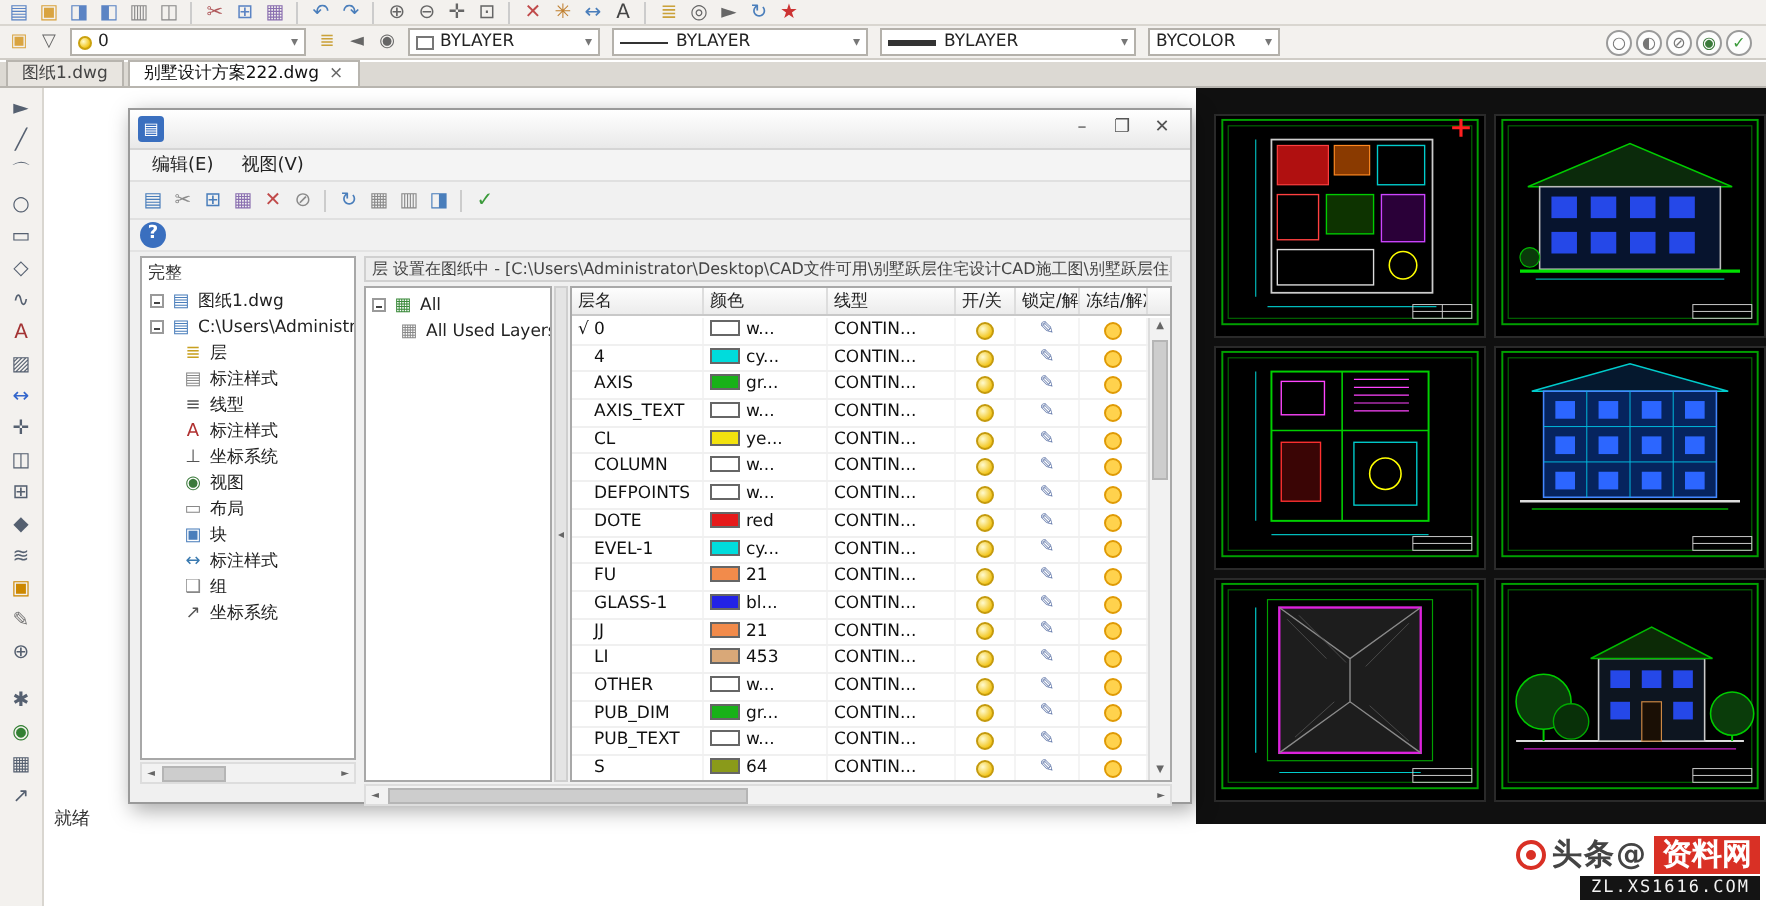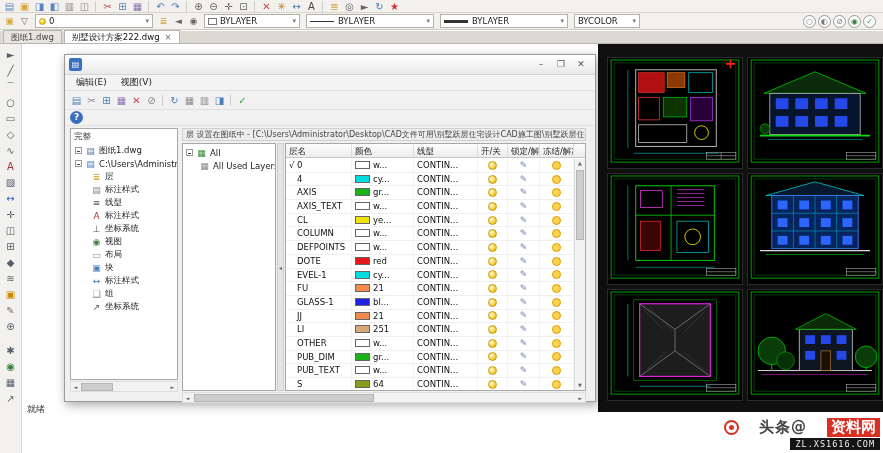--- a/index.html
+++ b/index.html
@@ -86,21 +86,21 @@
 .hscroll{position:absolute;height:11px;background:#f2f2f2;border:1px solid #ddd;display:flex;align-items:center}
 .left-hscroll{left:5px;top:326px;width:108px}
 .dlg-hscroll{left:117px;top:337px;width:404px}
 .hscroll .sarr{font-size:5px;color:#666;width:9px;text-align:center}
 .strack{flex:1;height:9px;position:relative}
 .sthumb{position:absolute;top:0.5px;height:8px;background:#cdcdcd;border:1px solid #b5b5b5}
 
 
 #statusText{position:absolute;left:27px;top:403px;font-size:9px;color:#333}
 #watermark{position:absolute;right:3px;bottom:3px;text-align:right}
-.wm-row{display:flex;align-items:center;justify-content:flex-end;gap:20px}
+.wm-row{display:flex;align-items:center;justify-content:flex-end;gap:3px}
 .wm-logo{width:15px;height:15px;border:2px solid #d93025;border-radius:50%;position:relative}
 .wm-logo:after{content:"";position:absolute;inset:3px;background:#d93025;border-radius:50%}
 .wm-prefix{font-size:15px;font-weight:bold;color:#444;letter-spacing:1px}
 .wm-high{font-size:15px;font-weight:bold;color:#fff;background:#d93025;padding:0 4px}
 .wm-domain{display:inline-block;margin-top:1px;background:#141414;color:#f2f2f2;font-family:"DejaVu Sans Mono","Liberation Mono",monospace;font-size:8.5px;padding:1px 5px;letter-spacing:1px}
 </style>
 </head>
 <body>
 
 <div id="app">
@@ -668,21 +668,21 @@
             </div>
             <div class="td ic">
               <span class="pencil">✎</span>
             </div>
             <div class="td ic">
               <span class="sun"></span>
             </div>
           </div>
           <div class="trow">
             <div class="td name"><span class="cur"></span>LI</div>
-            <div class="td colr"><span class="sw" style="background: rgb(217, 168, 120);"></span><span>251</span></div>
+            <div class="td colr"><span class="sw" style="background: rgb(217, 168, 120);"></span><span>453</span></div>
             <div class="td lt">CONTIN...</div>
             <div class="td ic">
               <span class="bulb"></span>
             </div>
             <div class="td ic">
               <span class="pencil">✎</span>
             </div>
             <div class="td ic">
               <span class="sun"></span>
             </div>

